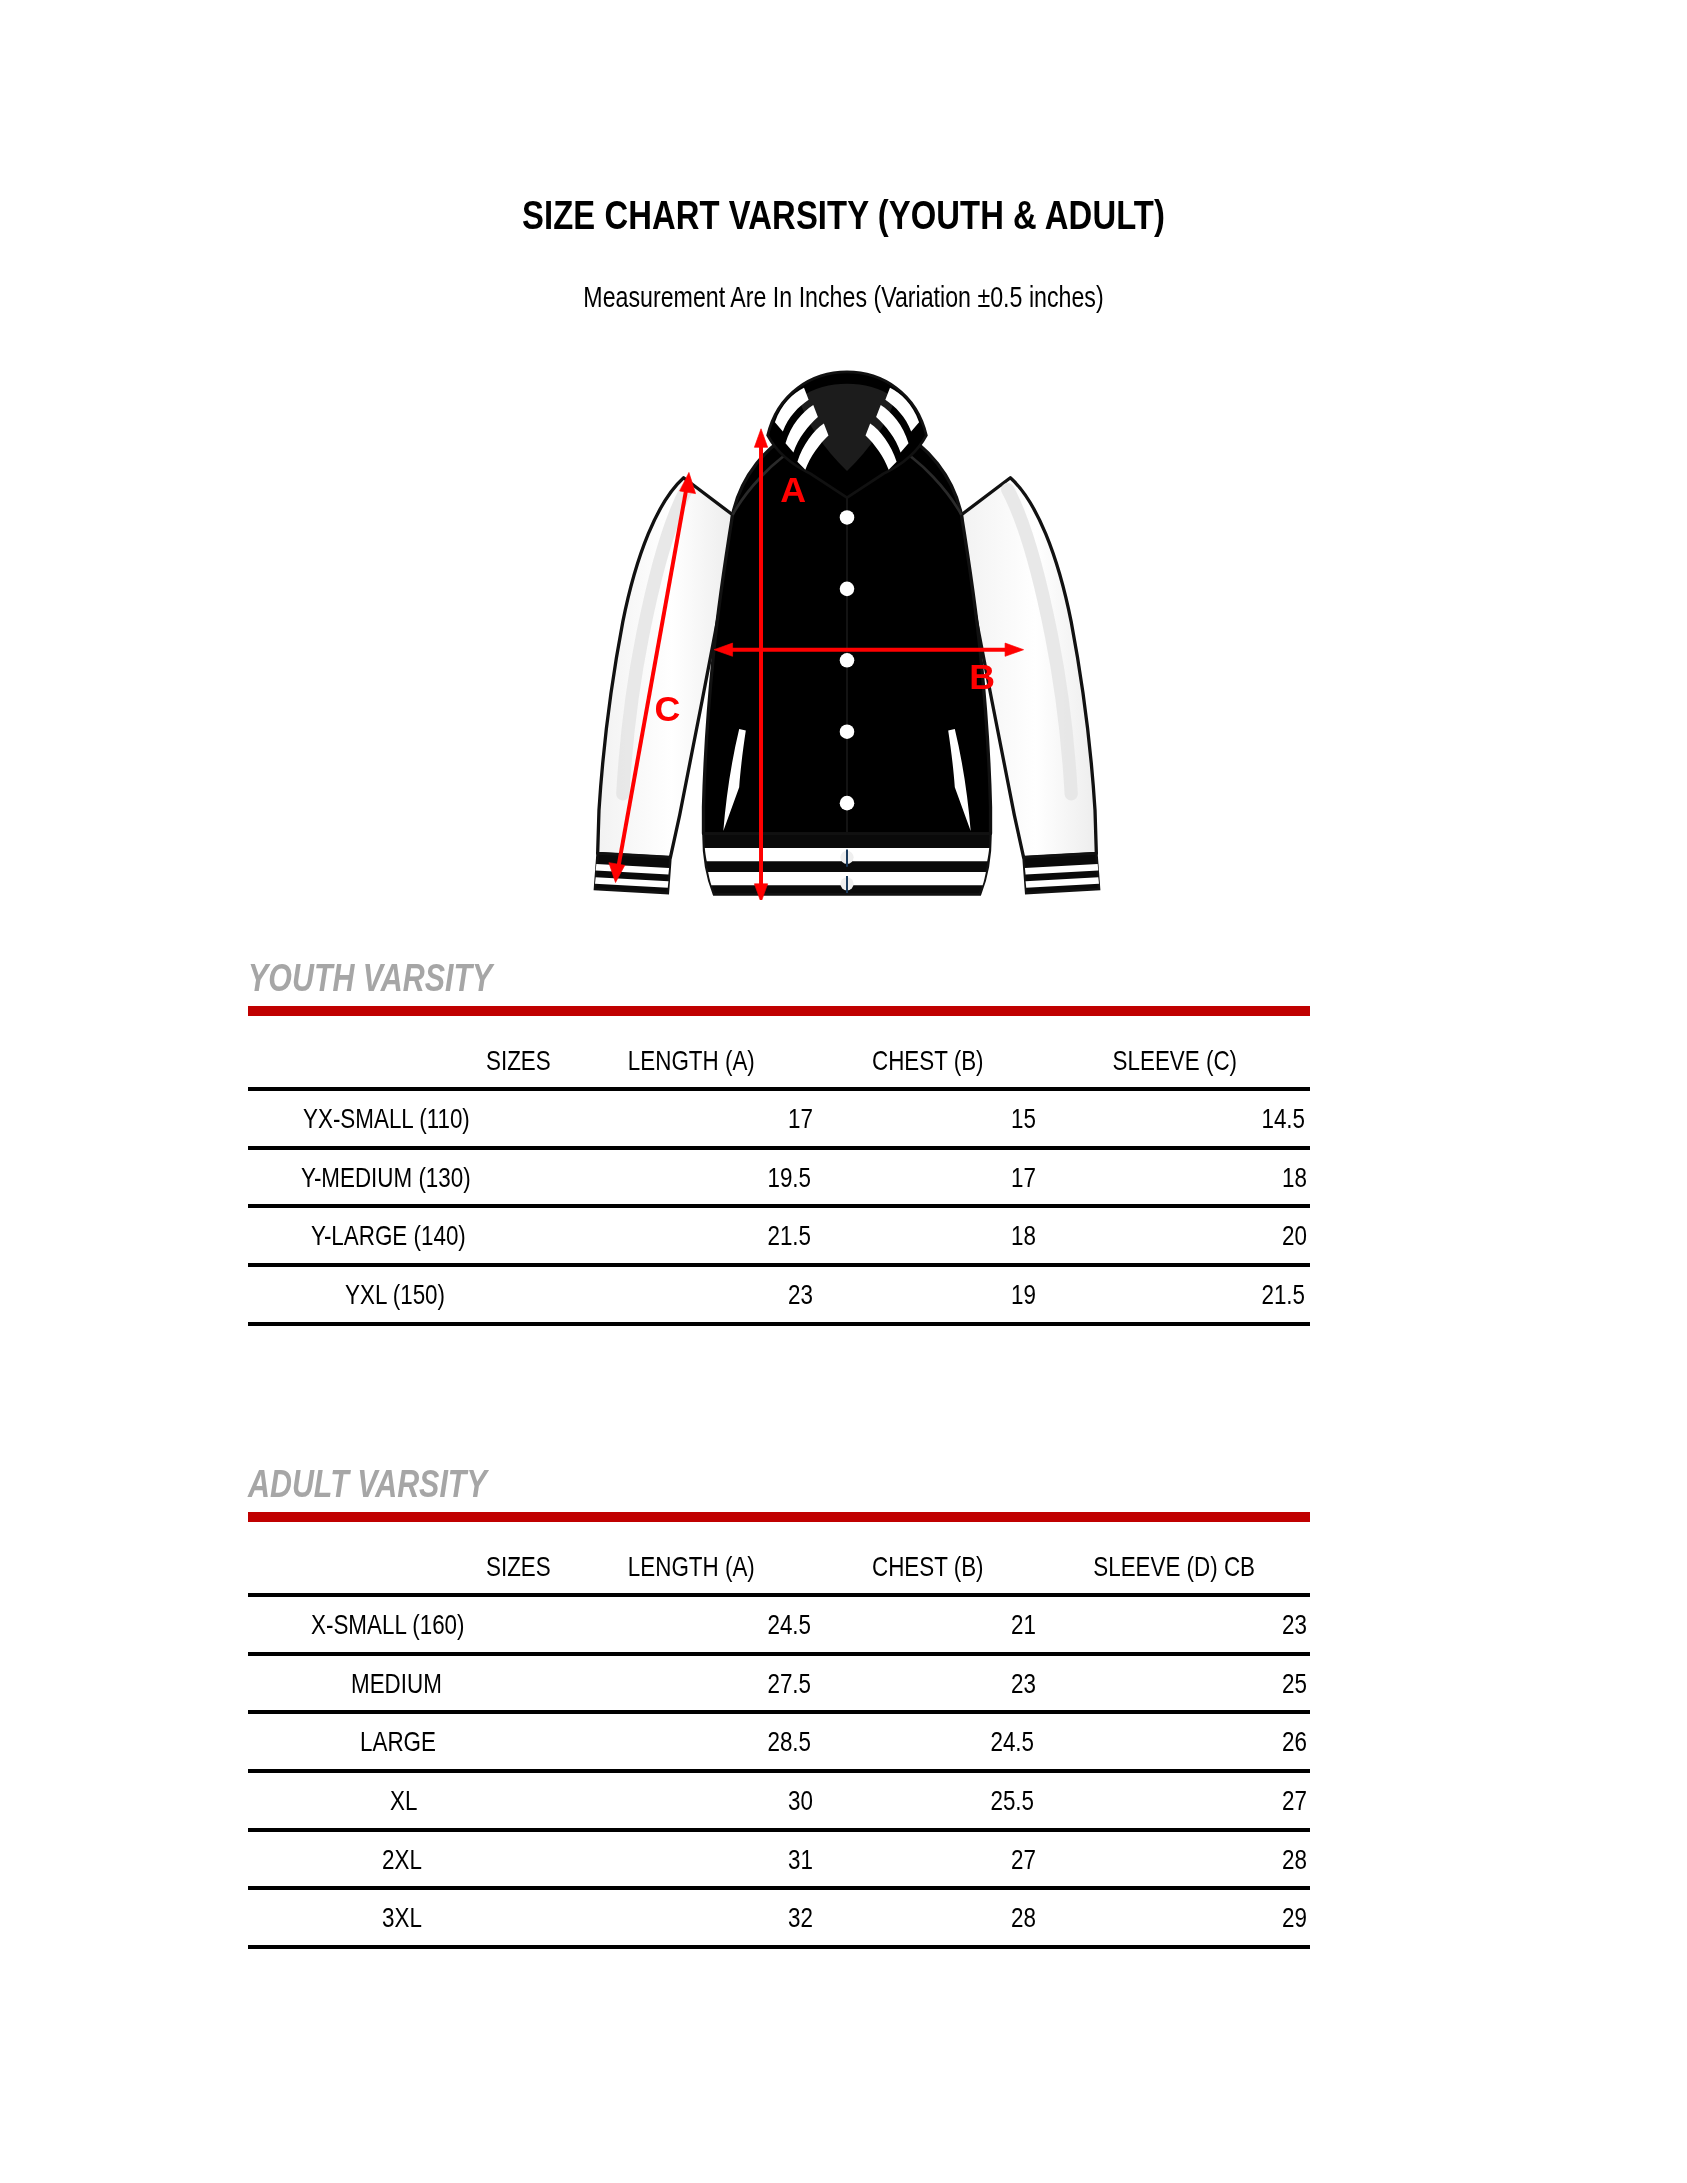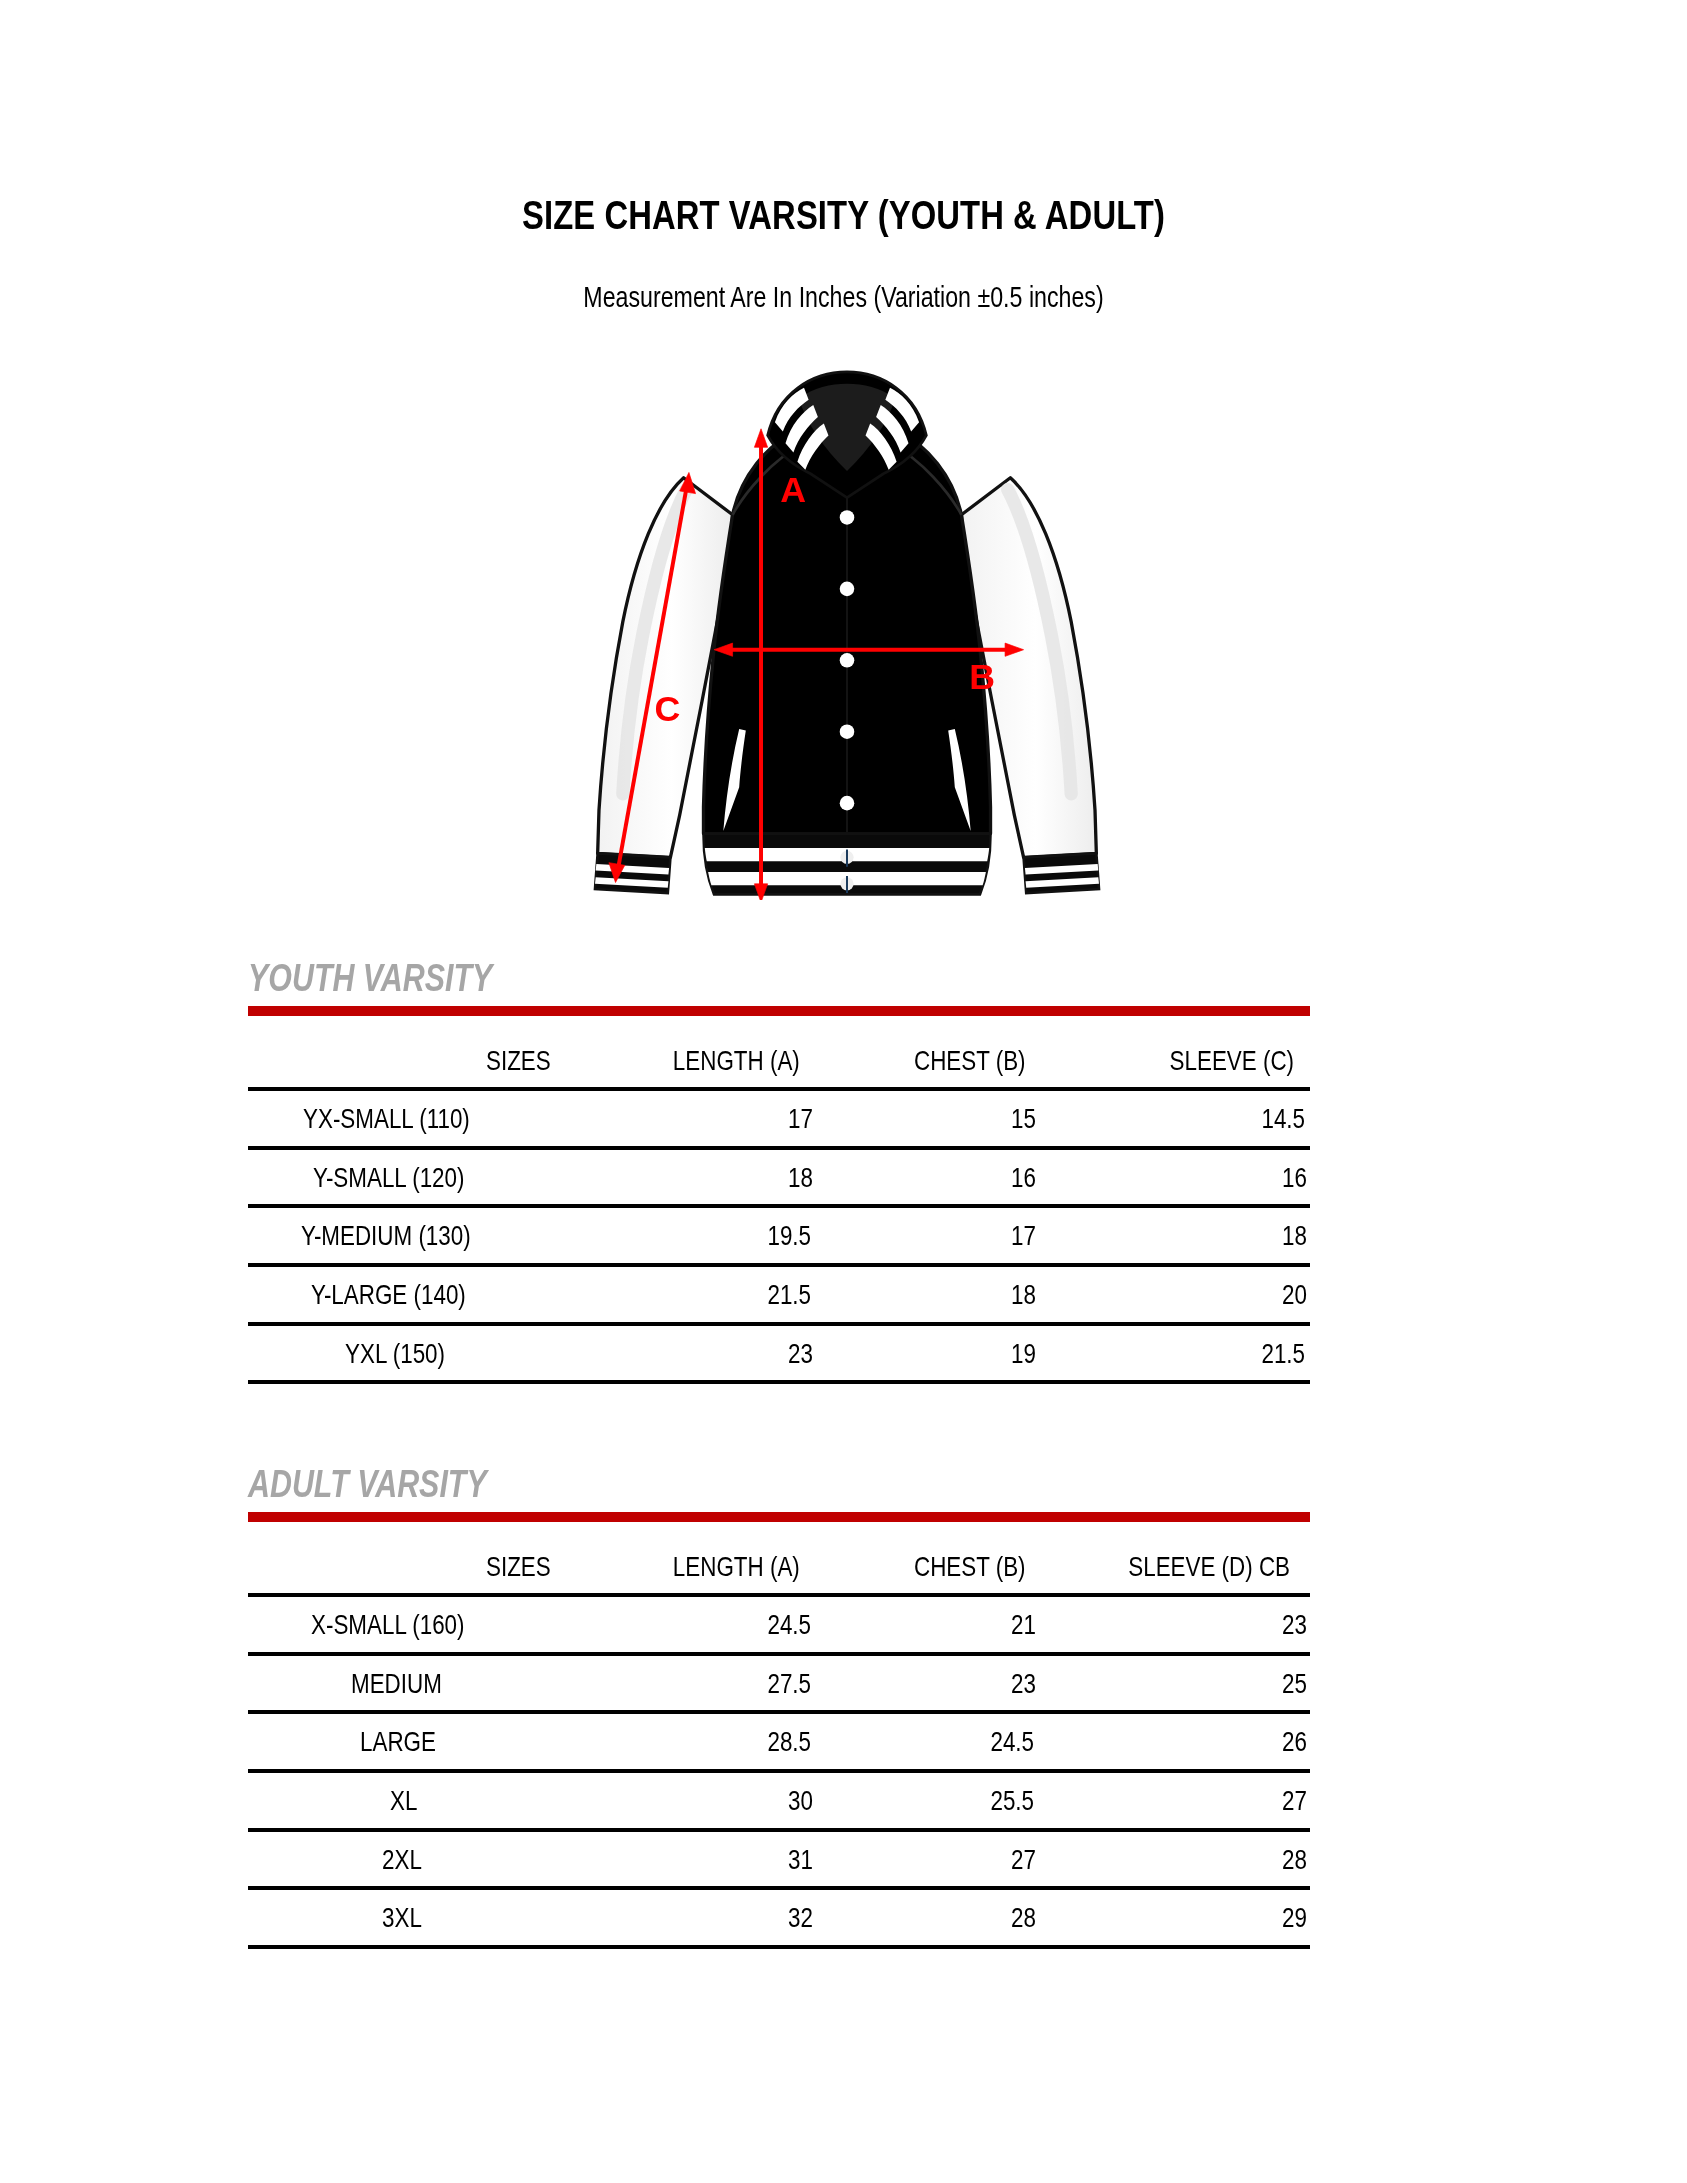--- a/index.html
+++ b/index.html
@@ -98,21 +98,21 @@
   table.size-table td {
     padding: 12px 0 10.6px 0;
     height: 32px;
     vertical-align: middle;
     font-weight: normal;
     transform-origin: left center;
     white-space: nowrap;
   }
   table.size-table thead th {
     border-bottom: 4.6px solid #000000;
-    text-align: right;
+    text-align: center;
   }
   table.size-table thead th.col-size { text-align: right; }
   table.size-table tbody td {
     border-bottom: 4.6px solid #000000;
     text-align: right;
   }
   table.size-table tbody td.col-size { text-align: center; }
 
   .cell-inner {
     display: inline-block;
@@ -293,26 +293,20 @@
       </tr>
     </thead>
     <tbody>
       <tr>
         <td class="col-size"><span class="cell-inner">YX-SMALL (110)</span></td>
         <td class="col-num"><span class="cell-inner">17</span></td>
         <td class="col-num"><span class="cell-inner">15</span></td>
         <td class="col-num"><span class="cell-inner">14.5</span></td>
       </tr>
       <tr>
-        <td class="col-size"><span class="cell-inner">Y-SMALL (120)</span></td>
-        <td class="col-num"><span class="cell-inner">18</span></td>
-        <td class="col-num"><span class="cell-inner">16</span></td>
-        <td class="col-num"><span class="cell-inner">16</span></td>
-      </tr>
-      <tr>
         <td class="col-size"><span class="cell-inner">Y-MEDIUM (130)</span></td>
         <td class="col-num"><span class="cell-inner">19.5</span></td>
         <td class="col-num"><span class="cell-inner">17</span></td>
         <td class="col-num"><span class="cell-inner">18</span></td>
       </tr>
       <tr>
         <td class="col-size"><span class="cell-inner">Y-LARGE (140)</span></td>
         <td class="col-num"><span class="cell-inner">21.5</span></td>
         <td class="col-num"><span class="cell-inner">18</span></td>
         <td class="col-num"><span class="cell-inner">20</span></td>

